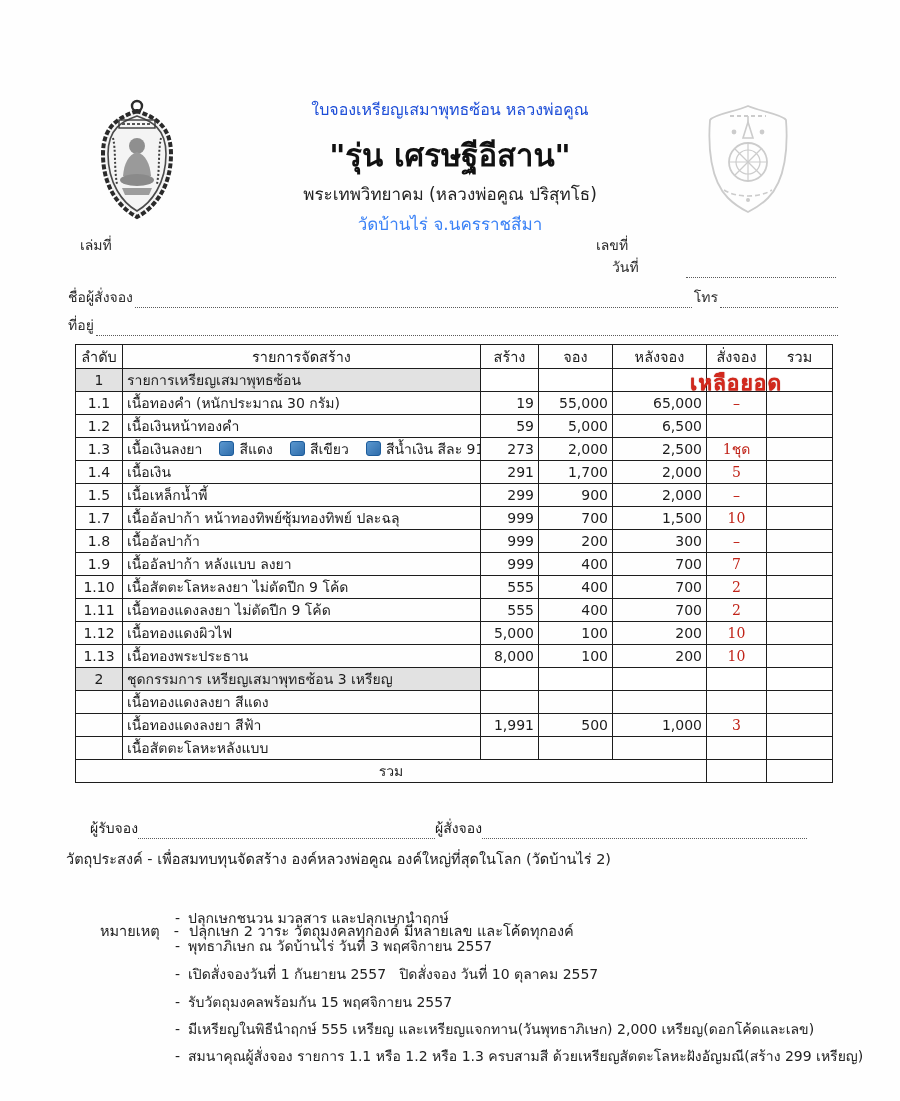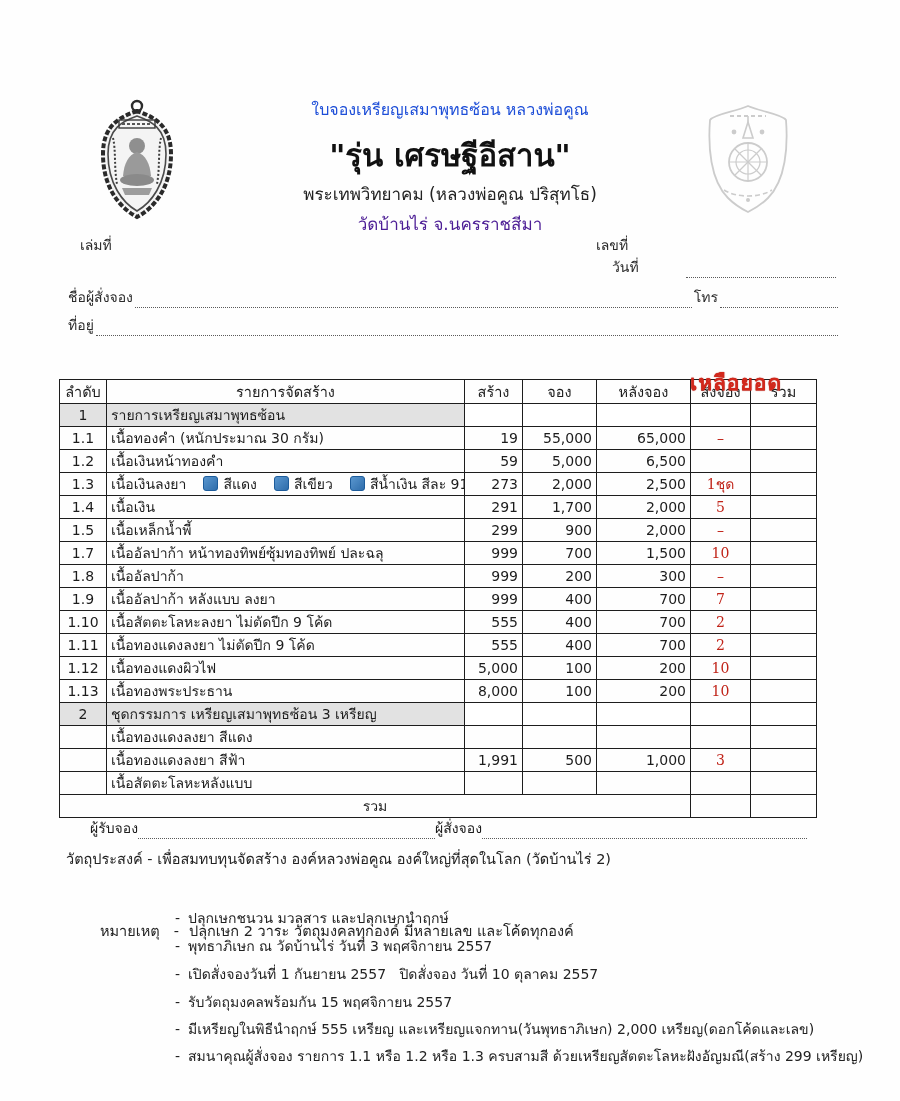--- a/index.html
+++ b/index.html
@@ -3,21 +3,21 @@
 <meta charset="utf-8">
 <style>
   html,body{margin:0;padding:0;background:#ffffff;}
   .page{position:relative;width:900px;height:1101px;background:#fefefe;overflow:hidden;
         font-family:"DejaVu Sans","Liberation Sans",sans-serif;color:#1c1c1c;}
   .abs{position:absolute;}
   
   .hdr-line1{top:97px;left:0;width:100%;text-align:center;font-size:16px;color:#1d4ed8;}
   .hdr-title{top:130px;left:0;width:100%;text-align:center;font-size:31px;font-weight:bold;color:#111;}
   .hdr-line3{top:180px;left:0;width:100%;text-align:center;font-size:17px;color:#222;}
-  .hdr-line4{top:210px;left:0;width:100%;text-align:center;font-size:17px;color:#4c1d95;}
+  .hdr-line4{top:210px;left:0;width:100%;text-align:center;font-size:17px;color:#3b82f6;}
   
   .fld{font-size:14px;color:#2a2a2a;}
   .dots{display:inline-block;border-bottom:1.6px dotted #5a5a5a;height:14px;vertical-align:bottom;}
   .fl-row{display:flex;align-items:flex-end;}
   .fl-row .grow{flex:1;border-bottom:1.6px dotted #5a5a5a;height:14px;margin:0 2px;}
   
   table.order{border-collapse:collapse;table-layout:fixed;width:757px;}
   table.order th,table.order td{border:1.5px solid #1d1d1d;height:21px;padding:0 4px;
        font-size:14px;font-weight:normal;overflow:hidden;white-space:nowrap;}
   table.order th{text-align:center;font-size:14.5px;}
@@ -98,21 +98,21 @@
     <span>ชื่อผู้สั่งจอง</span>
       <span class="grow"></span>
       <span>โทร</span>
       <span class="grow" style="max-width:118px;"></span>
   </div>
   <div class="abs fld fl-row" style="top:314px;left:68px;width:772px;">
     <span>ที่อยู่</span>
       <span class="grow"></span>
   </div>
 
-  <div class="abs" style="top:344px;left:59px;margin-top:35px;">
+  <div class="abs" style="top:344px;left:75px;">
     <table class="order">
       <colgroup>
         <col style="width:47px">
           <col style="width:358px">
           <col style="width:58px">
         <col style="width:74px">
           <col style="width:94px">
           <col style="width:60px">
           <col style="width:66px">
       </colgroup>

